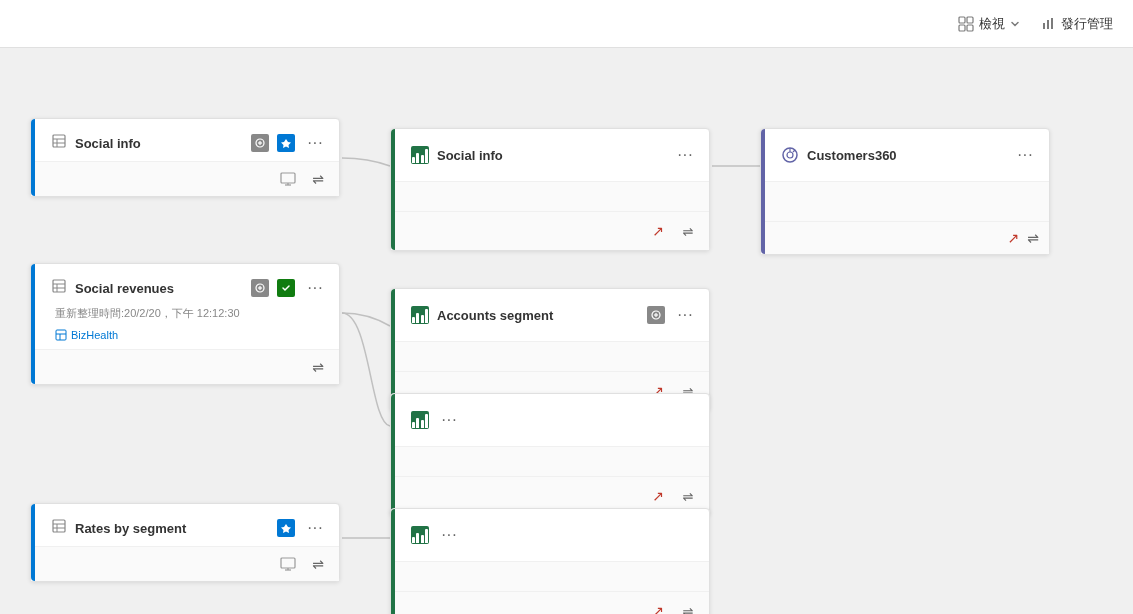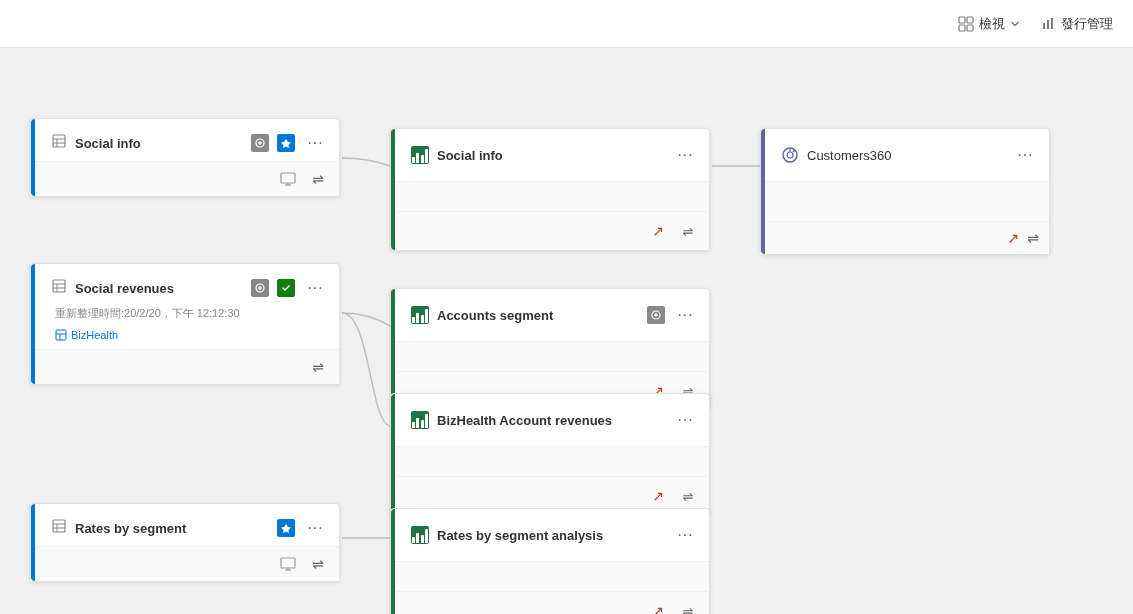--- a/index.html
+++ b/index.html
@@ -458,21 +458,20 @@
       <span style="margin-left:8px;">
         <div style="width:18px;height:18px;background:#217346;border-radius:2px;display:flex;align-items:center;justify-content:center;">
           <div class="bar-chart-icon">
             <div class="b" style="height:6px;"></div>
             <div class="b" style="height:10px;"></div>
             <div class="b" style="height:8px;"></div>
             <div class="b" style="height:14px;"></div>
           </div>
         </div>
       </span>
-      <span class="report-card-title">BizHealth Account revenues</span>
       <div class="more-btn">···</div>
     </div>
     <div style="height:30px;background:#fafafa;border-top:1px solid #f0f0f0;"></div>
     <div class="report-card-footer">
       <div class="report-card-icon-btn" style="color:#c0392b;font-size:14px;">↗</div>
       <div class="report-card-icon-btn report-card-icon-btn2">⇌</div>
     </div>
   </div>
 
   <div class="card report-card" style="left:390px; top:460px;">
@@ -481,21 +480,20 @@
       <span style="margin-left:8px;">
         <div style="width:18px;height:18px;background:#217346;border-radius:2px;display:flex;align-items:center;justify-content:center;">
           <div class="bar-chart-icon">
             <div class="b" style="height:6px;"></div>
             <div class="b" style="height:10px;"></div>
             <div class="b" style="height:8px;"></div>
             <div class="b" style="height:14px;"></div>
           </div>
         </div>
       </span>
-      <span class="report-card-title">Rates by segment analysis</span>
       <div class="more-btn">···</div>
     </div>
     <div style="height:30px;background:#fafafa;border-top:1px solid #f0f0f0;"></div>
     <div class="report-card-footer">
       <div class="report-card-icon-btn" style="color:#c0392b;font-size:14px;">↗</div>
       <div class="report-card-icon-btn report-card-icon-btn2">⇌</div>
     </div>
   </div>
 
   <div class="card customers-card" style="left:760px; top:80px;">
@@ -504,21 +502,21 @@
       <span style="margin-left:8px;">
         <div style="width:18px;height:18px;display:flex;align-items:center;justify-content:center;">
           <svg width="16" height="16" viewBox="0 0 16 16" fill="none">
             <circle cx="8" cy="8" r="7" stroke="#6264a7" stroke-width="1.5"></circle>
             <circle cx="8" cy="8" r="3" stroke="#6264a7" stroke-width="1.2"></circle>
             <line x1="8" y1="1" x2="8" y2="5" stroke="#6264a7" stroke-width="1.2"></line>
             <line x1="11" y1="5" x2="13" y2="3" stroke="#6264a7" stroke-width="1.2"></line>
           </svg>
         </div>
       </span>
-      <span style="font-size:13px;font-weight:400;color:#333;flex:1;">Customers360</span>
+      <span style="font-size:13px;font-weight:700;color:#333;flex:1;">Customers360</span>
       <div class="more-btn">···</div>
     </div>
     <div style="height:40px;background:#fafafa;border-top:1px solid #f0f0f0;"></div>
     <div class="customers-card-footer">
       <div style="color:#c0392b;font-size:14px;cursor:pointer;">↗</div>
       <div style="color:#666;font-size:14px;cursor:pointer;">⇌</div>
     </div>
   </div>
 
 </div>

